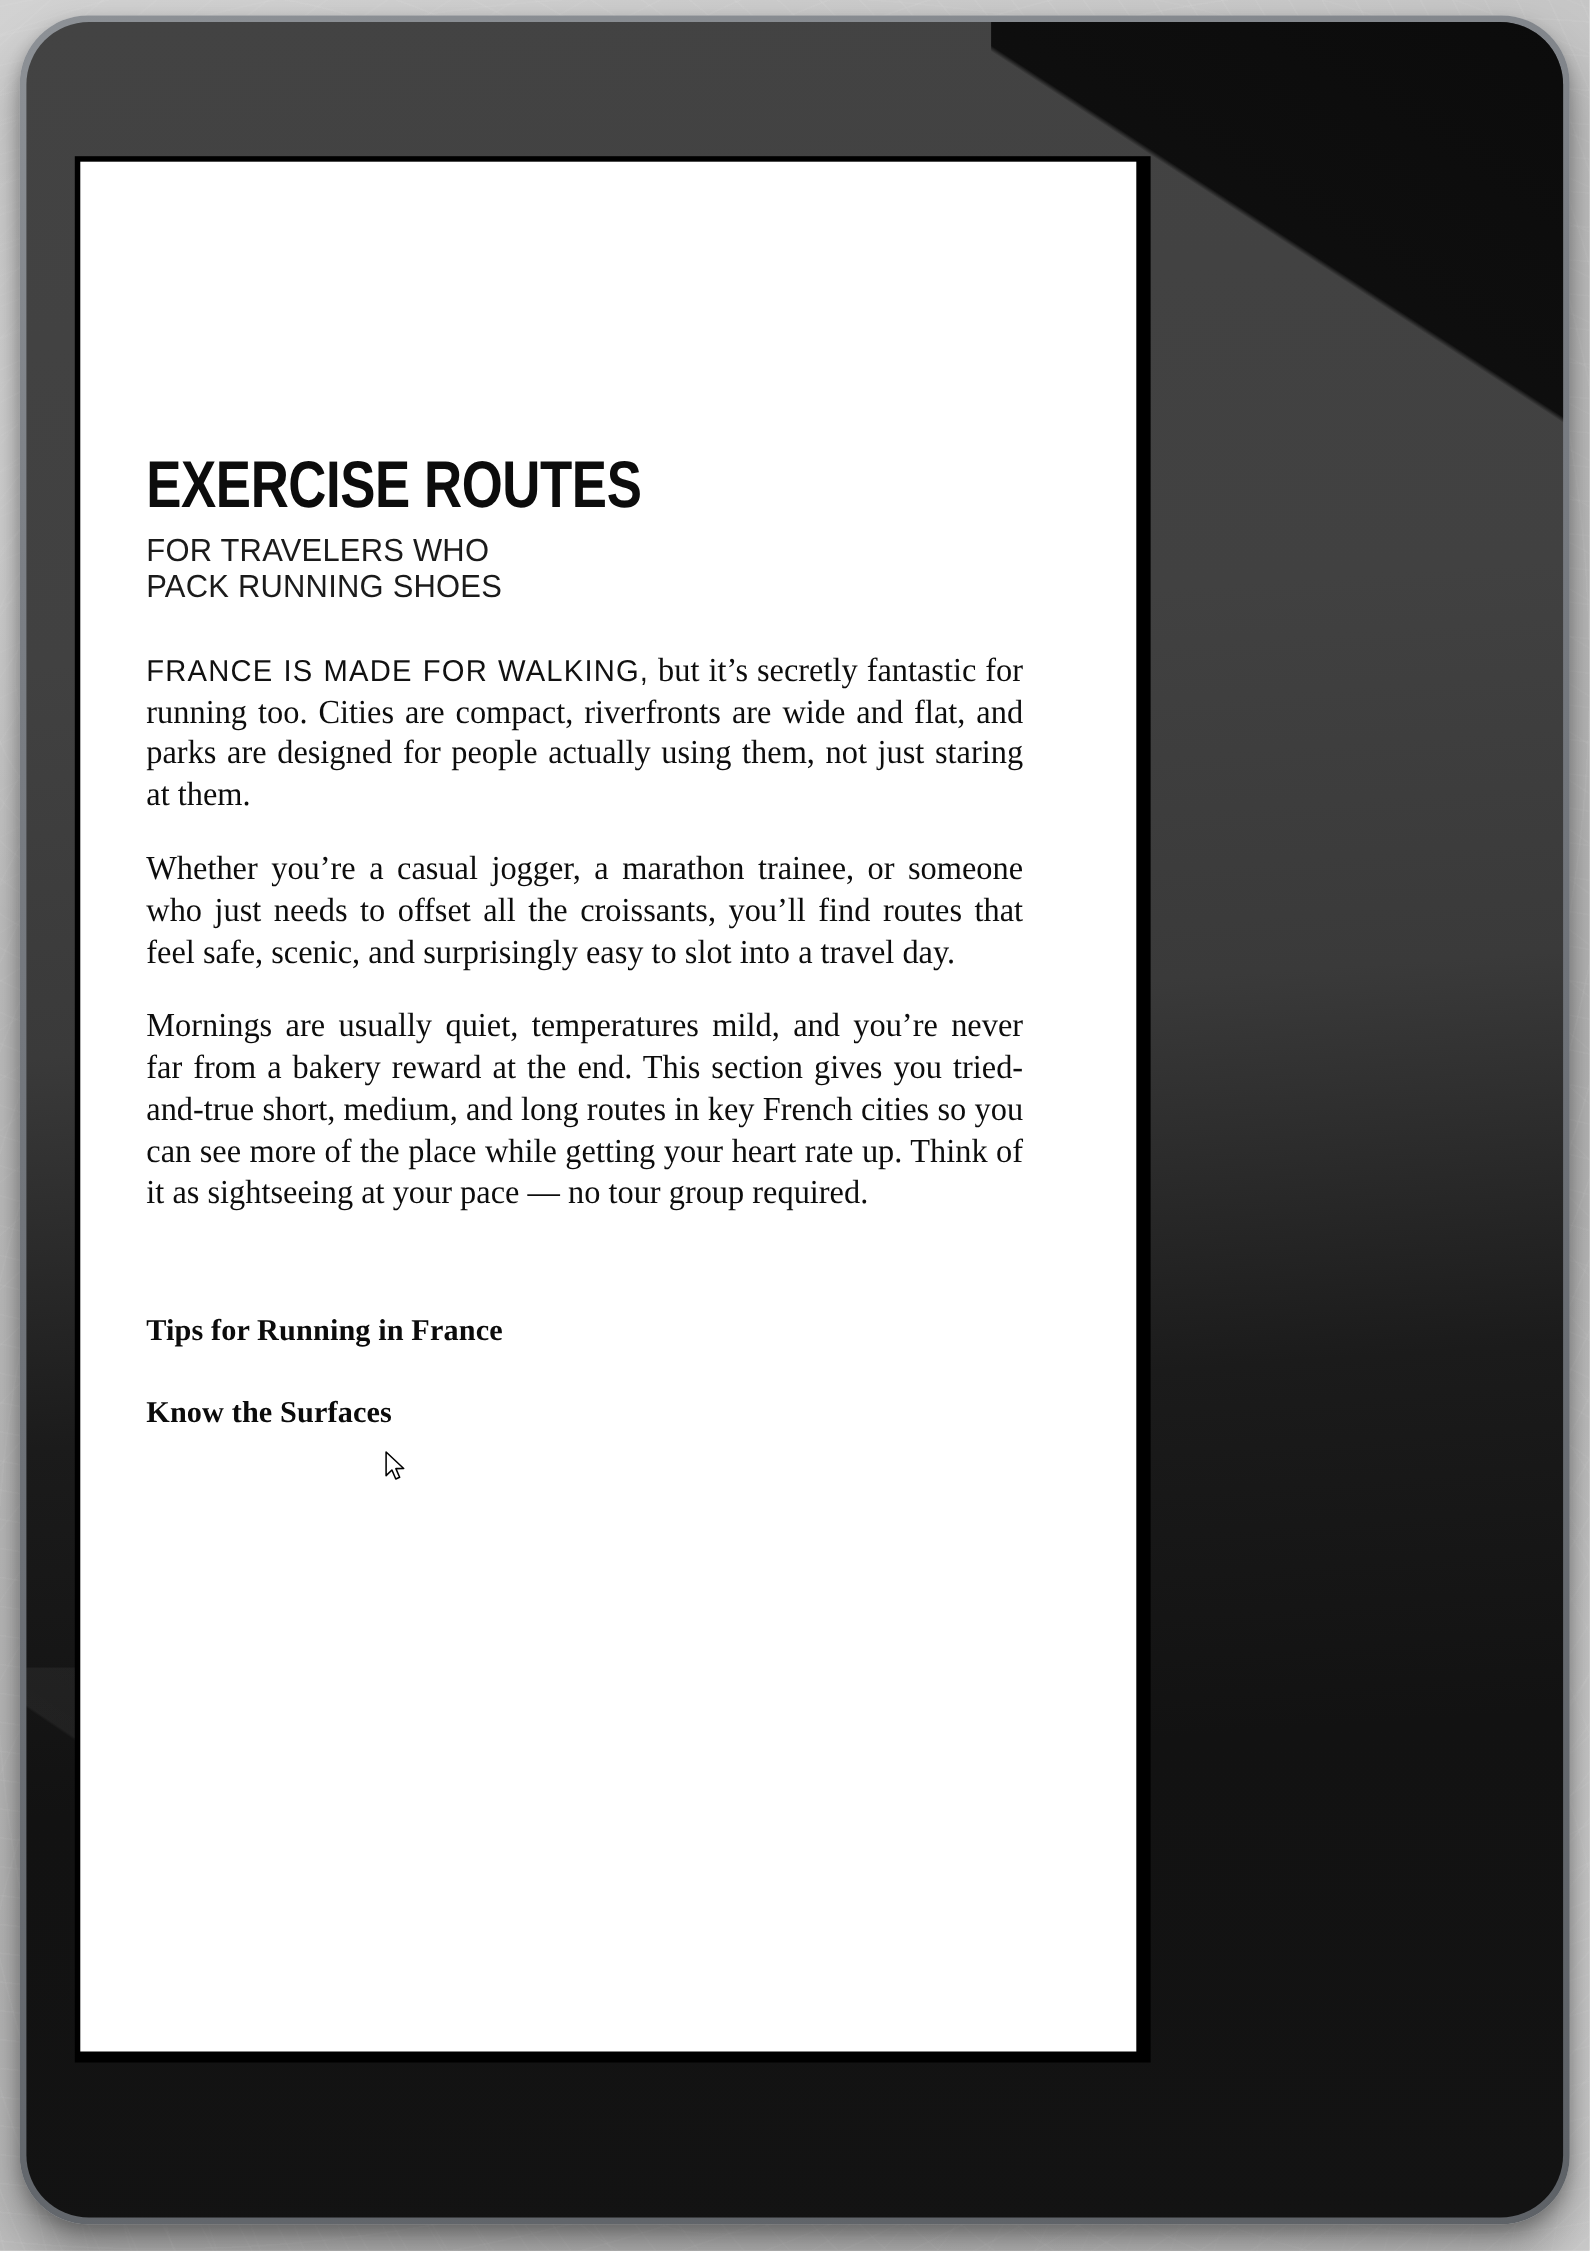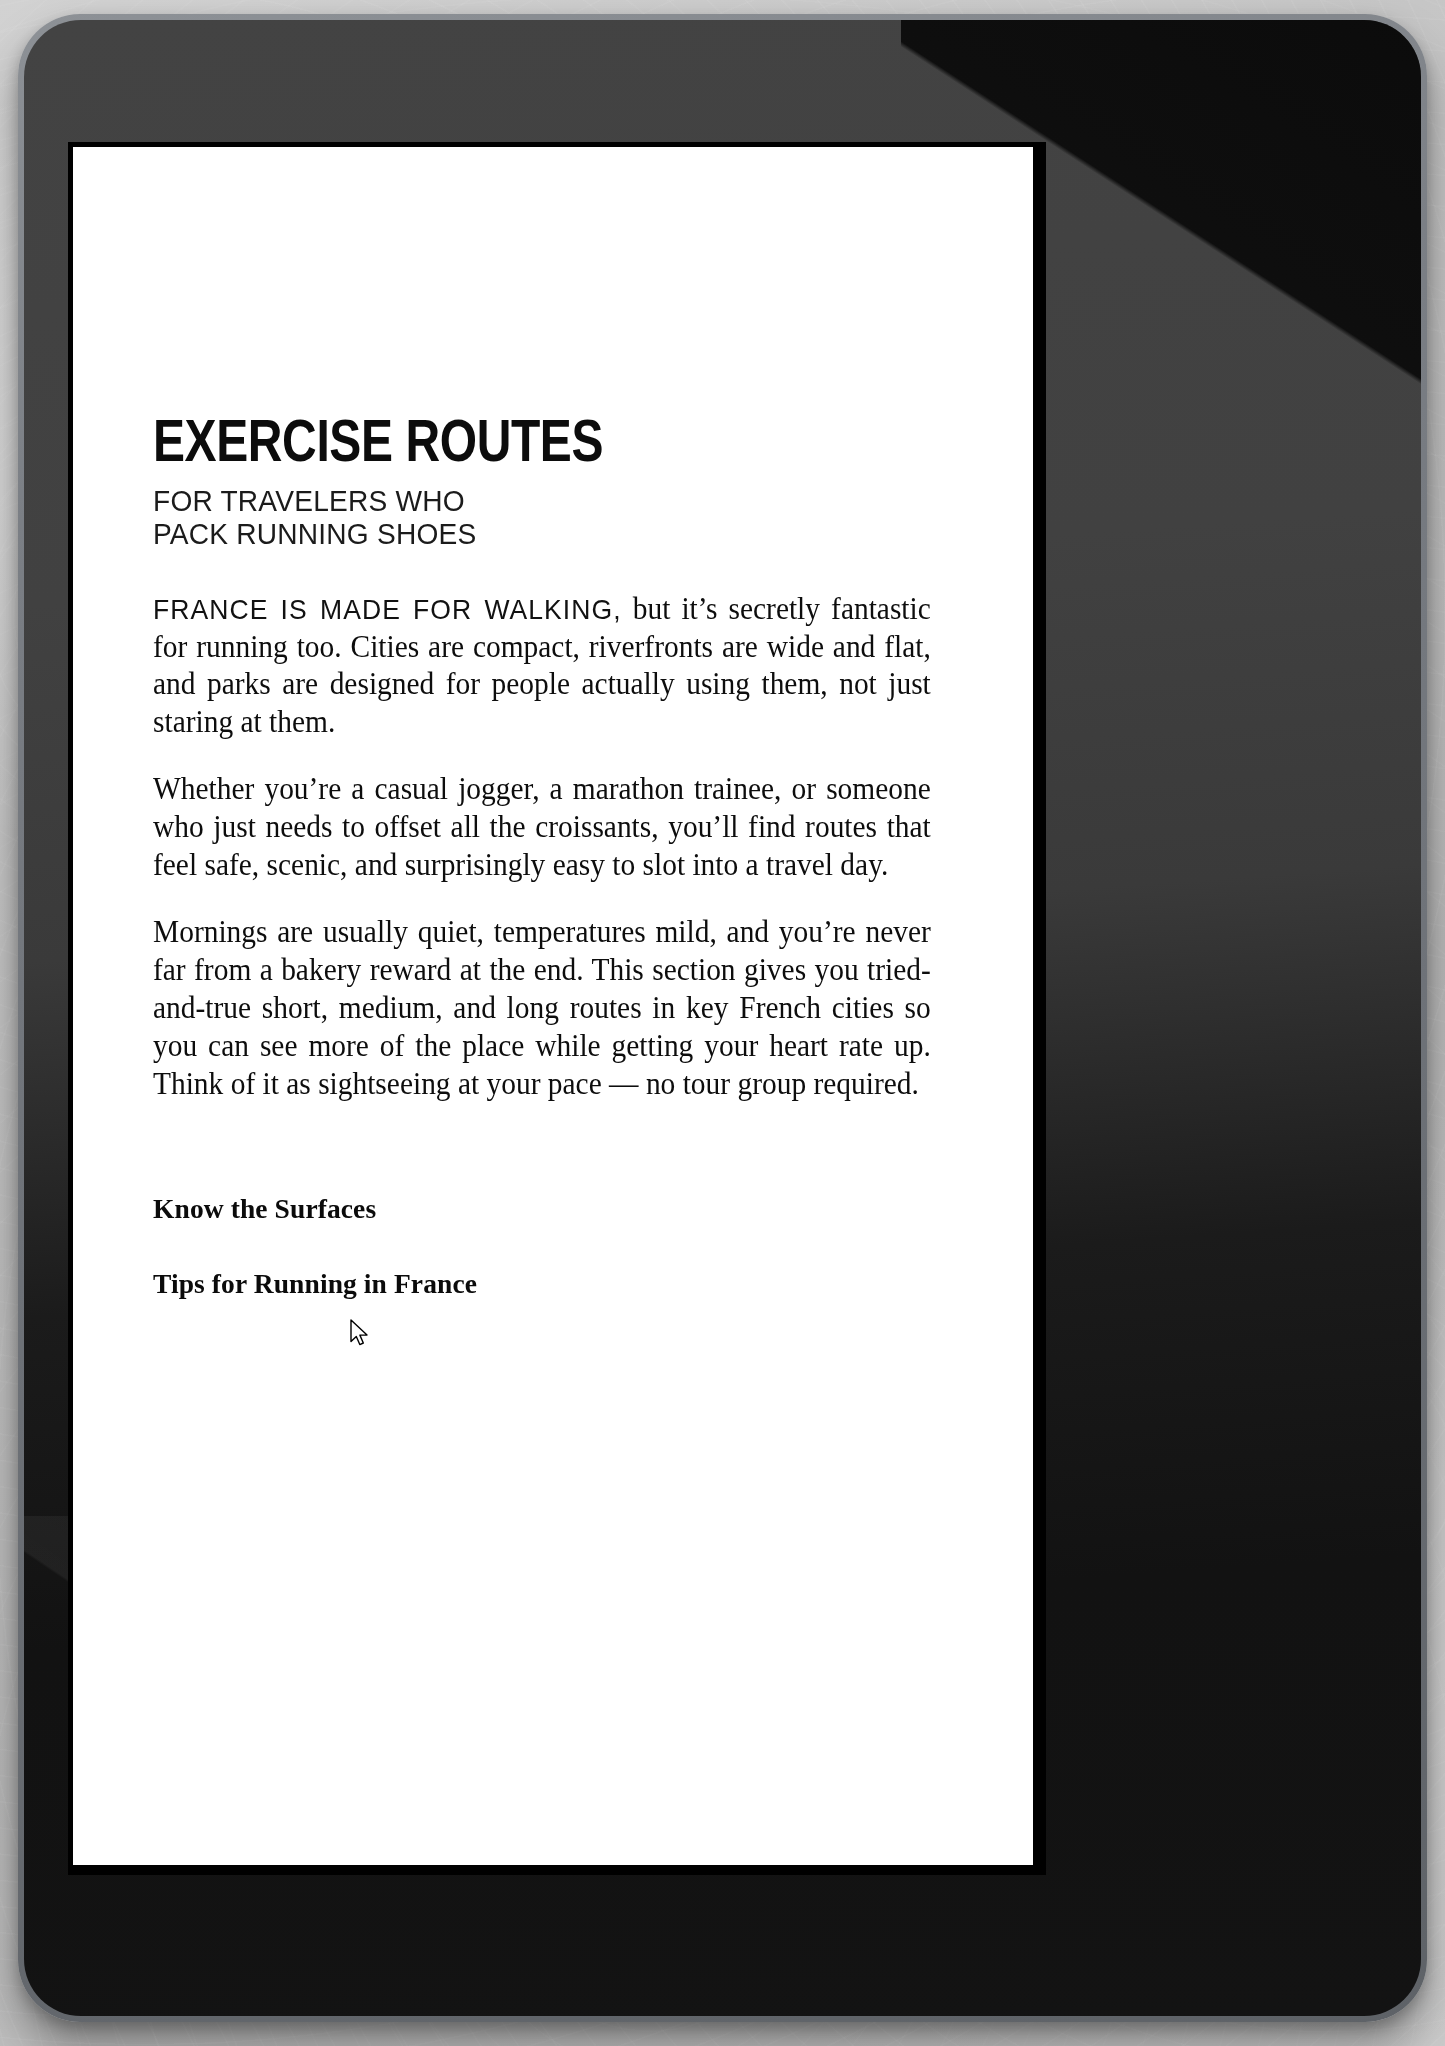--- a/index.html
+++ b/index.html
@@ -90,21 +90,21 @@
     overflow: hidden;
     position: relative;
   }
 
   
   #page {
     position: absolute;
     left: 0;
     top: 0;
     width: 960px;
-    padding: 0 74px 0 80px;
+    padding: 0 74px 0 60px;
     box-sizing: border-box;
   }
 
   .doc-title {
     margin: 0;
     padding-top: 264px;
     font-family: "Liberation Sans Narrow", "Liberation Sans", sans-serif;
     font-weight: 700;
     font-size: 60px;
     line-height: 1.0;
@@ -200,22 +200,22 @@
 
             <p class="para"><span class="lead-caps">FRANCE IS MADE FOR WALKING,</span><span> but it’s secretly fantastic for running too. Cities are compact, riverfronts are wide and flat, and parks are designed for people actually using them, not just staring at them.</span></p>
 
             <p class="para"><span>Whether you’re a casual jogger, a marathon trainee, or someone who just needs to offset all the croissants, you’ll find routes that feel safe, scenic, and surprisingly easy to slot into a travel day.</span></p>
 
             <p class="para"><span>Mornings are usually quiet, temperatures mild, and you’re never far from a bakery reward at the end. This section gives you tried-and-true short, medium, and long routes in key French cities so you can see more of the place while getting your heart rate up. Think of it as sightseeing at your pace — no tour group required.</span></p>
 
           </div>
 
           <div class="subhead-block">
+            <h3 class="subhead">Tips for Running in France</h3>
             <h3 class="subhead">Know the Surfaces</h3>
-            <h3 class="subhead">Tips for Running in France</h3>
           </div>
 
         </article>
 
         <svg id="cursor" viewBox="0 0 20 30" xmlns="http://www.w3.org/2000/svg">
           <path d="M1,1 L1,22.5 L6.3,17.4 L9.8,25.6 L13.3,24.0 L9.9,16.1 L17.0,16.0 Z" fill="#ffffff" stroke="#000000" stroke-width="1.4" stroke-linejoin="round"></path>
         </svg>
 
       </div>
     </div>

